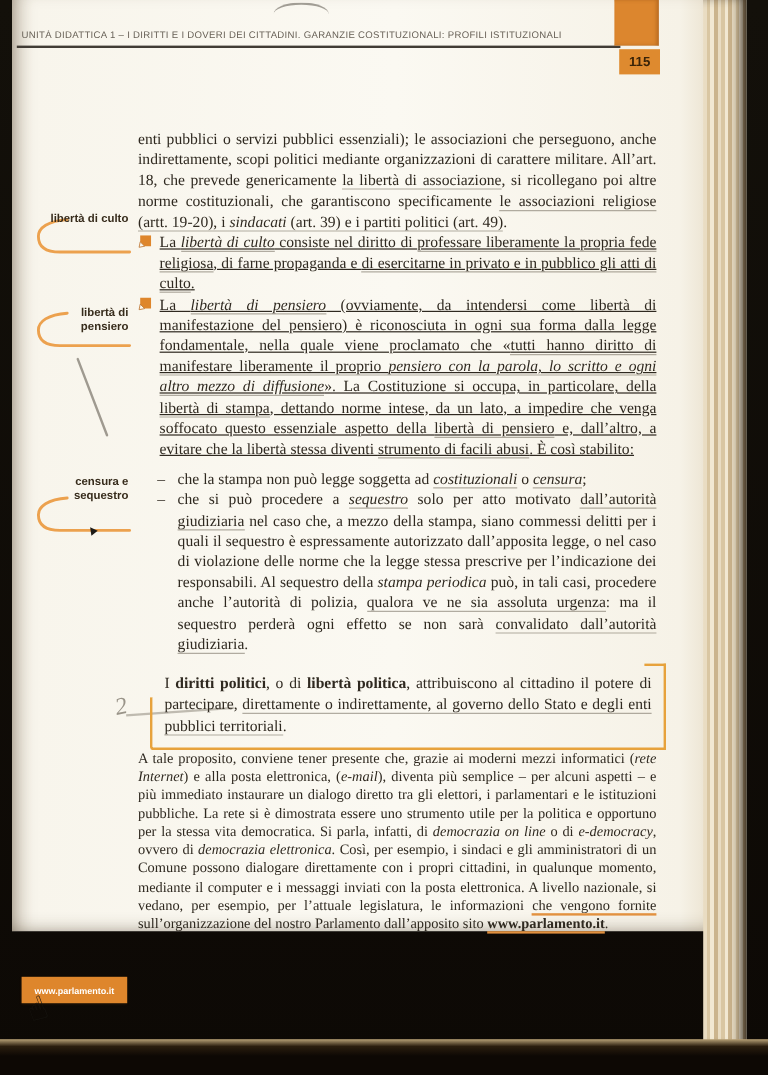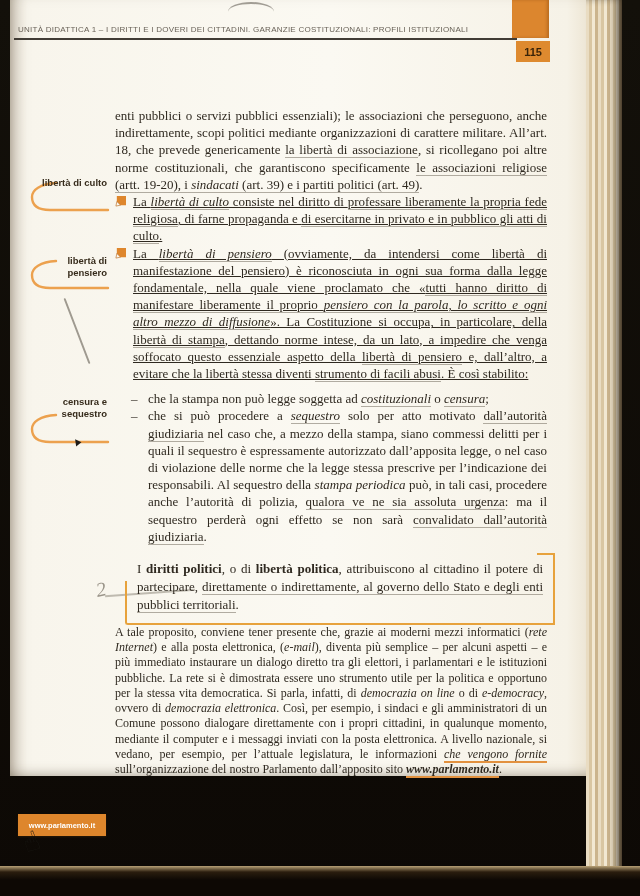--- a/index.html
+++ b/index.html
@@ -48,21 +48,21 @@
   .closing{margin:10px 0 0 -12px;font-size:12px;line-height:15.2px;}
   
   .mnote{position:absolute;left:25px;width:72px;text-align:right;
     font-family:"Liberation Sans",sans-serif;font-weight:bold;font-size:9.5px;
     line-height:11.5px;color:#372c1c;}
   .mbracket{position:absolute;left:16px;}
   
   .i{font-style:italic;}
   .b{font-weight:bold;}
   .u{border-bottom:1px solid rgba(104,96,82,.5);}
-  .uo{border-bottom:2px solid #e2913f;font-style:italic;}
+  .uo{border-bottom:2px solid #e2913f;}
   
   .weblabel{position:absolute;left:8px;top:814px;width:88px;height:22px;background:#de862c;
     display:flex;align-items:center;justify-content:center;
     font-family:"Liberation Sans",sans-serif;font-weight:bold;font-size:7.5px;color:#fff;
     box-shadow:0 1px 2px rgba(80,50,10,.4);}
   .hand{position:absolute;left:13px;top:826px;font-family:"DejaVu Sans",sans-serif;
     font-size:27px;color:#15130f;transform:rotate(-20deg);}
   
   .pen-diag{position:absolute;left:66px;top:296px;width:2px;height:70px;
     background:rgba(110,104,94,.65);transform:rotate(-21deg);border-radius:2px;}

